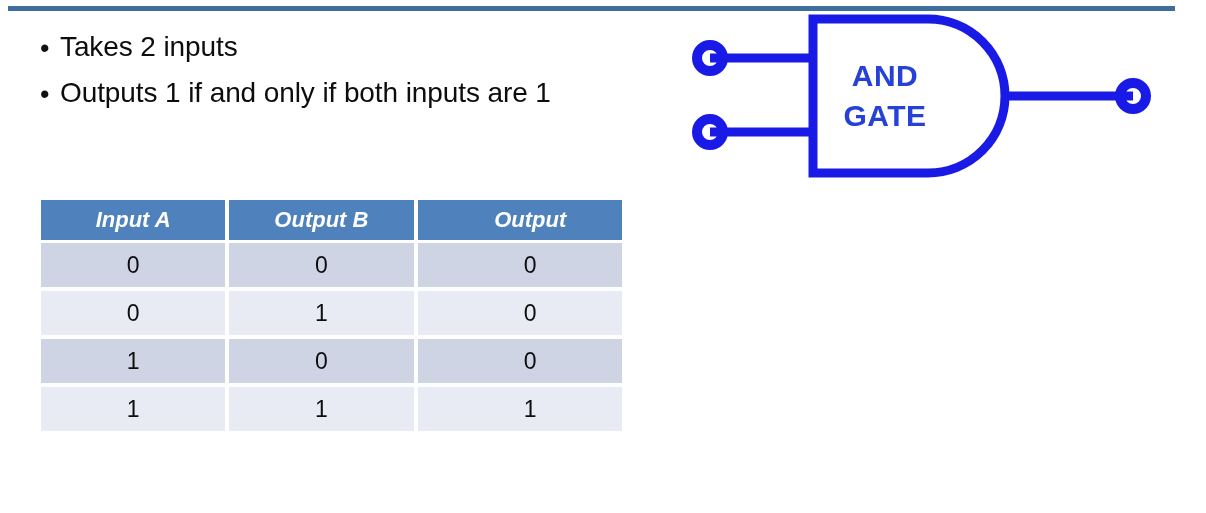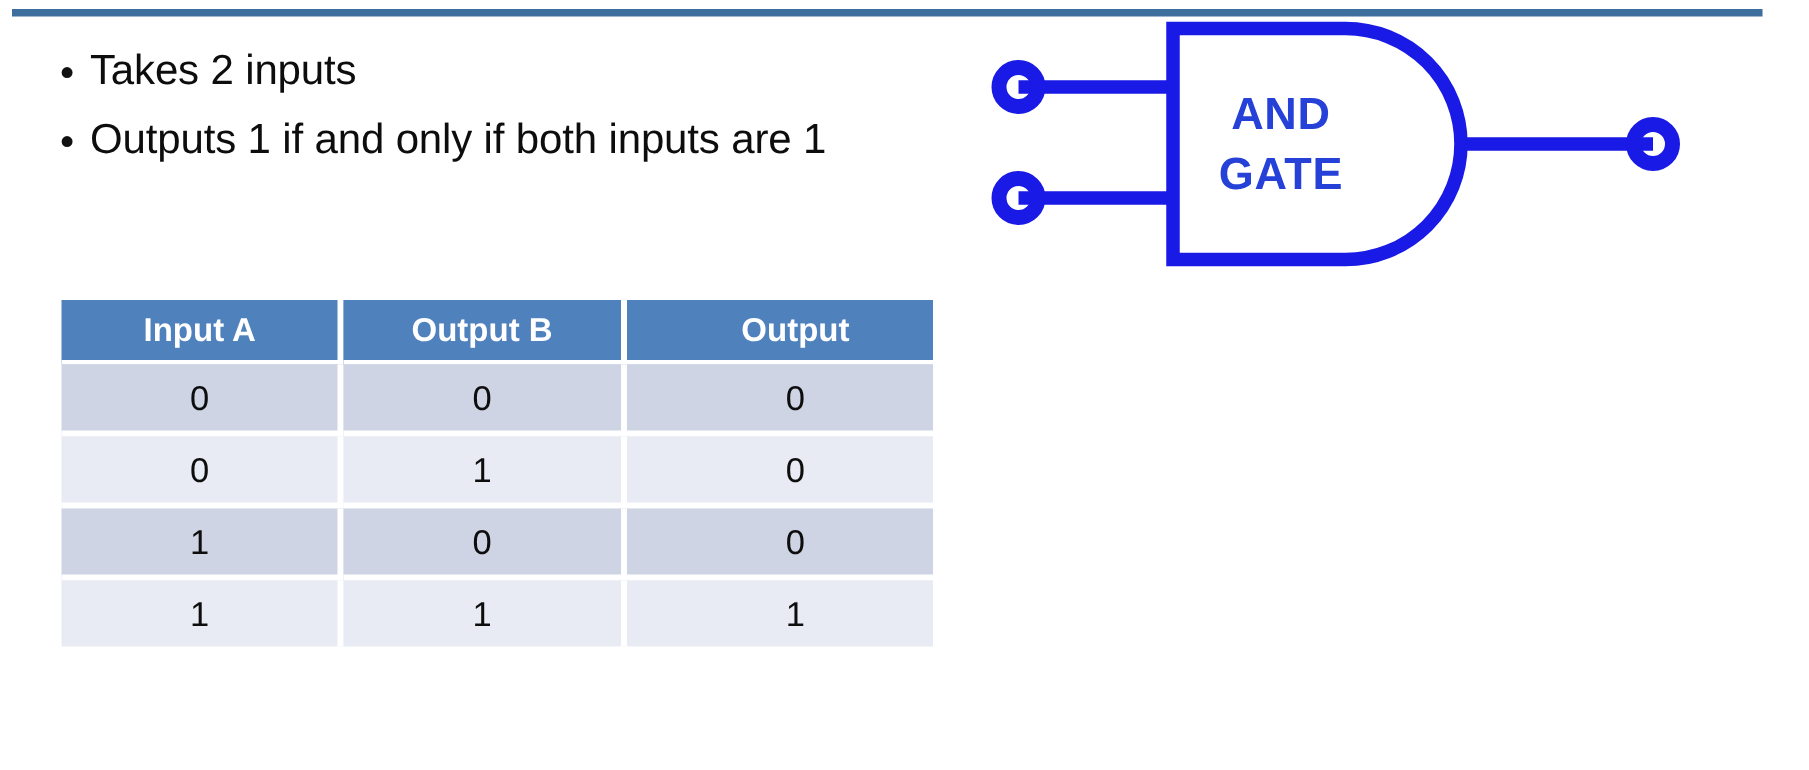--- a/index.html
+++ b/index.html
@@ -80,35 +80,36 @@
     border-right: none;
     padding-left: 21px;
   }
   #truth-table thead th {
     height: 40px;
     background: #4f81bd;
     color: #ffffff;
     font-size: 22px;
     font-weight: bold;
     border-bottom: 3px solid #ffffff;
+    font-style: italic;
   }
   #truth-table tbody td {
     height: 44px;
     font-size: 23px;
     color: #0d0d0d;
     font-weight: normal;
   }
   #truth-table tbody tr.row-odd td { background: #ced4e4; }
   #truth-table tbody tr.row-even td { background: #e8ebf4; }
   #truth-table tbody tr:last-child td { border-bottom: none; }
 
   
   #gate-figure {
     position: absolute;
-    left: 654px;
+    left: 685px;
     top: 14px;
     width: 470px;
     height: 170px;
   }
   #gate-figure svg { display: block; }
   .gate-label {
     font-family: "Liberation Sans", sans-serif;
     font-size: 30px;
     font-weight: bold;
     fill: #2541d8;

